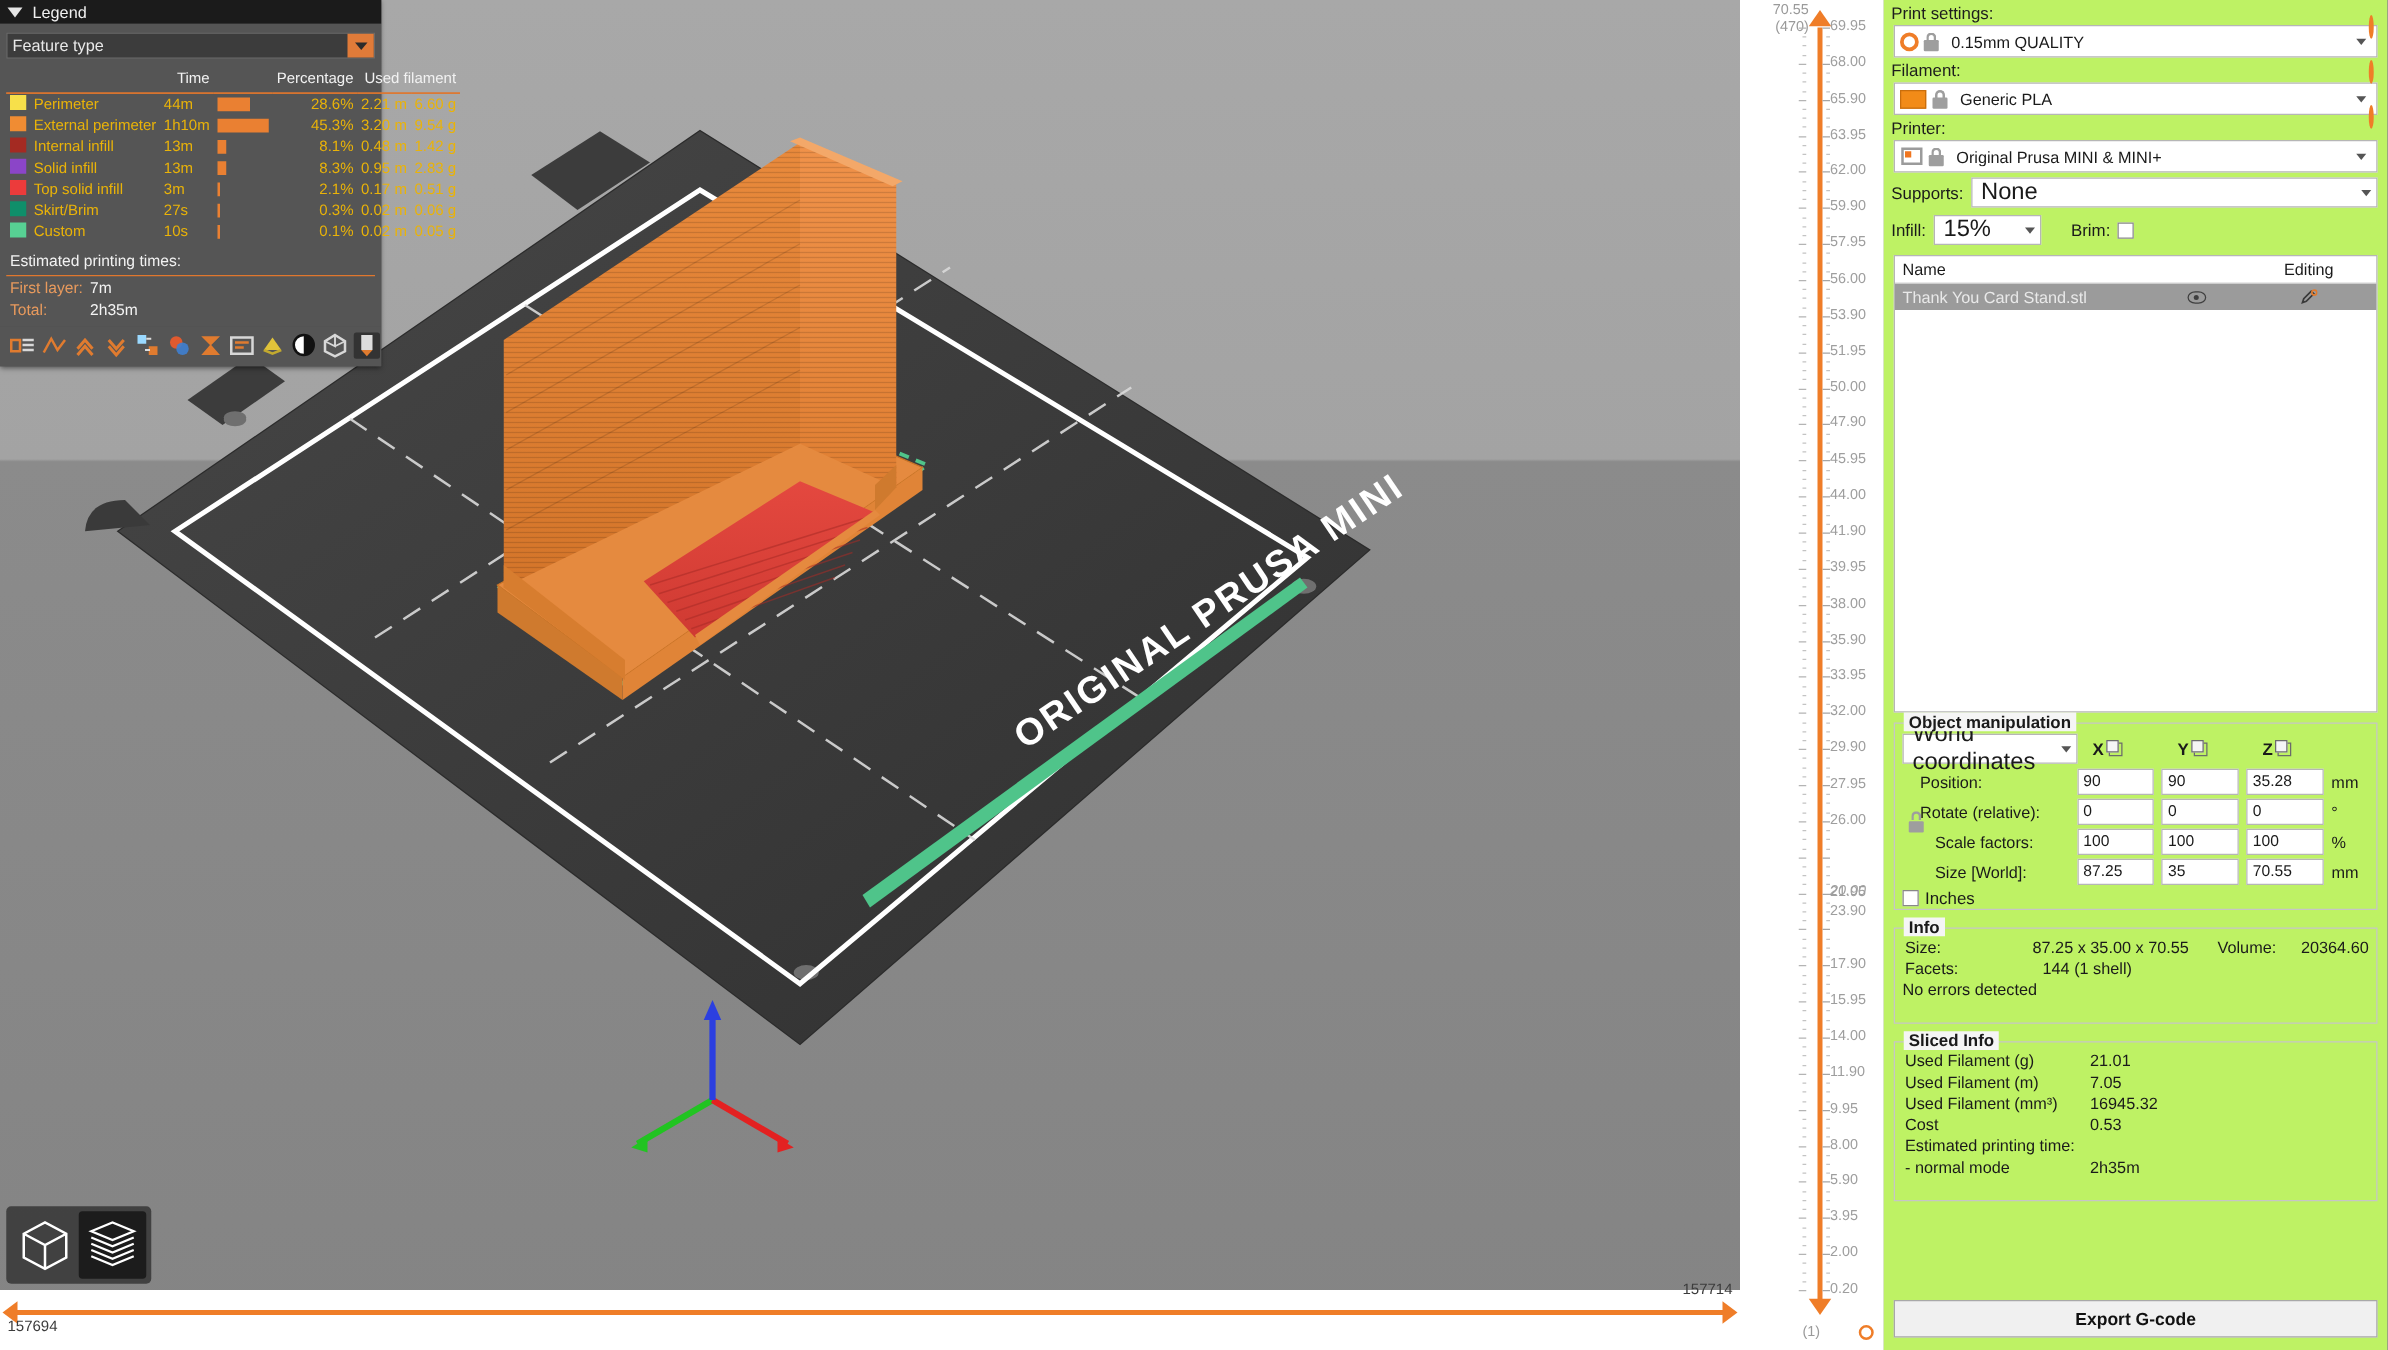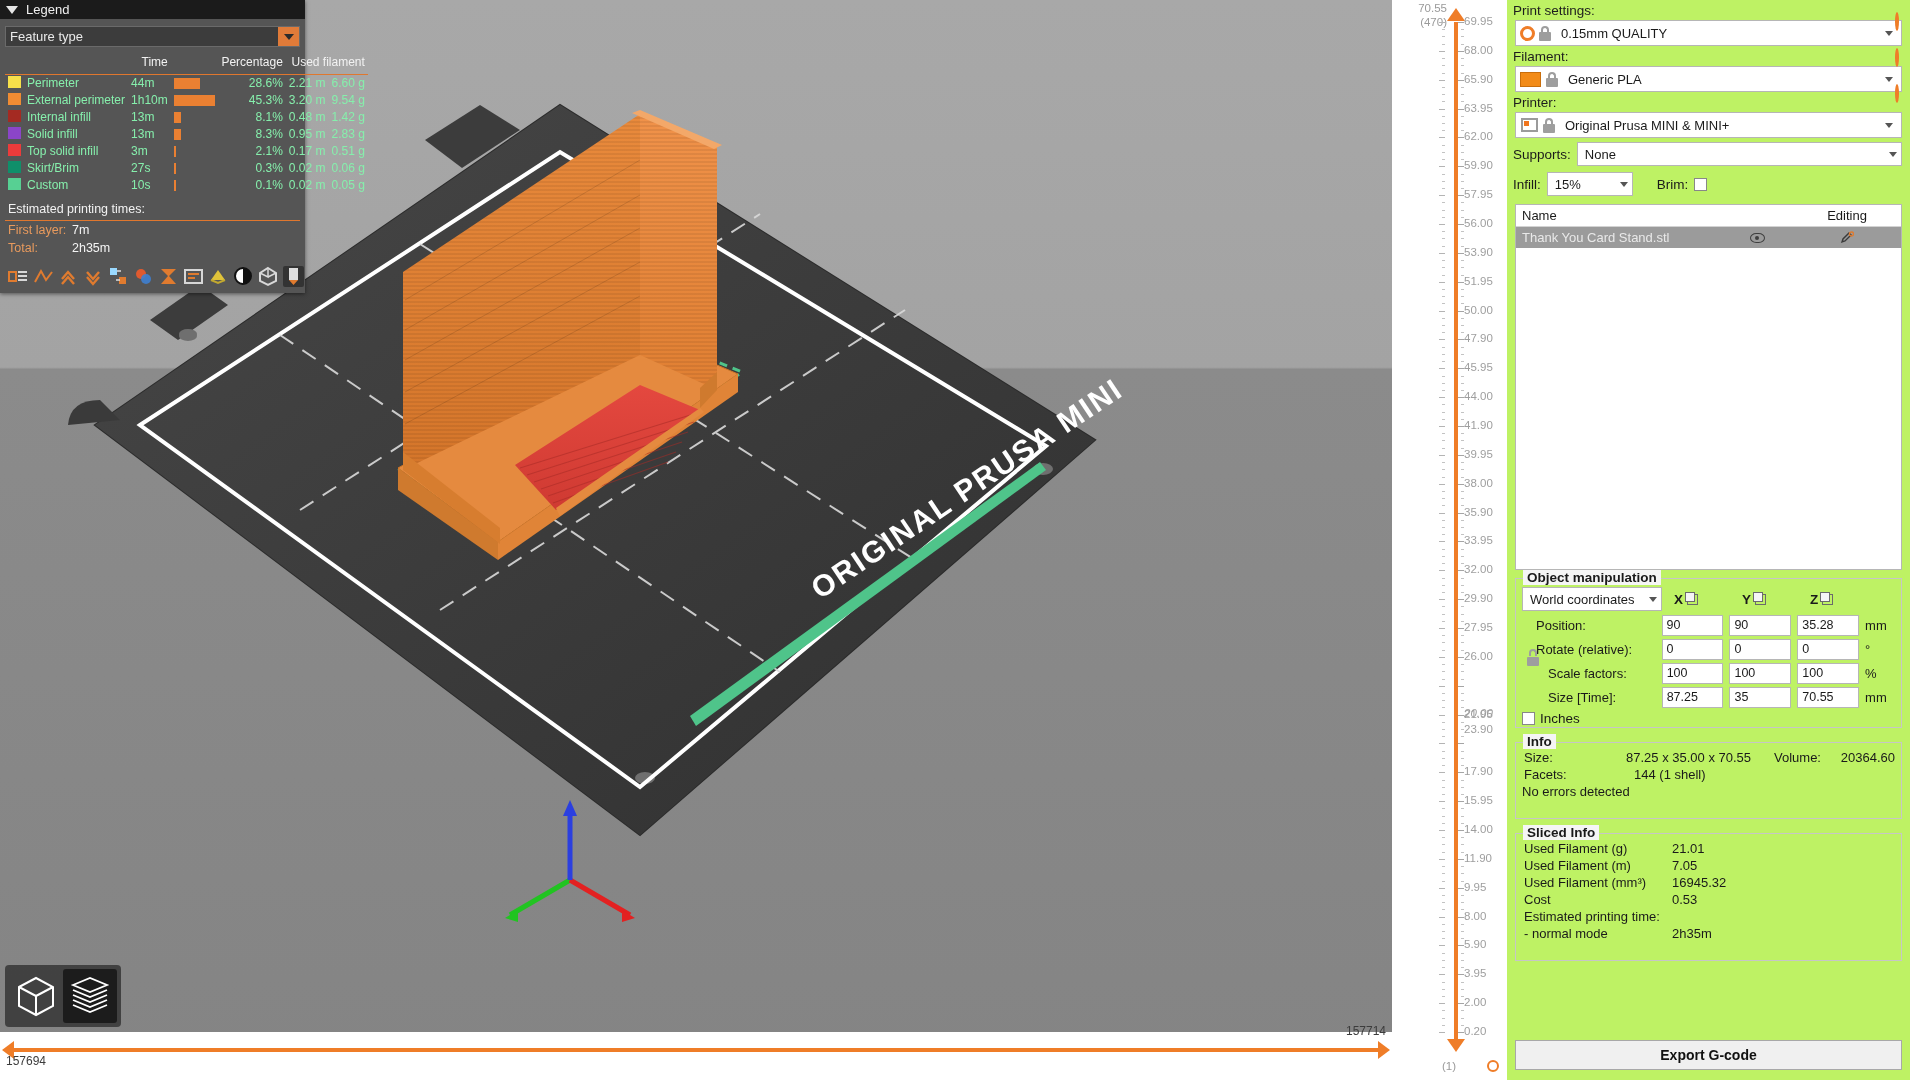--- a/index.html
+++ b/index.html
@@ -36,21 +36,21 @@
   }
   .combo .drop {
     position: absolute; right: 0; top: 0; bottom: 0; width: 21px;
     background: #e07b39; display: flex; align-items: center; justify-content: center;
   }
   .drop-tri { width: 0;height:0;border-left:5px solid transparent;border-right:5px solid transparent;border-top:6px solid #2b2b2b;}
   table.lg { width: 100%; border-collapse: collapse; margin-top: 8px; font-size: 12px;}
   table.lg th { font-weight: normal; color: #f2f2f2; padding: 0 3px 3px 3px; text-align: right; }
   table.lg th.lbl { text-align: left; }
   table.lg tr.head-row td { border-bottom: 1px solid #e0772e; height: 2px; padding: 0; }
-  table.lg td { padding: 1px 3px; color: #86efac; white-space: nowrap; }
+  table.lg td { padding: 1px 3px; color: #eab308; white-space: nowrap; }
   td.sw { width: 16px; padding-left: 2px;}
   .swatch { width: 13px; height: 12px; display: inline-block; }
   td.name { text-align: left; }
   td.time { text-align: left; width: 44px;}
   td.barcell { width: 56px; }
   .barbox { height: 11px; position: relative; }
   .bar { height: 11px; background: #ea8032; display: block; }
   td.pct { text-align: right; width: 40px;}
   td.mlen { text-align: right; width: 44px;}
   td.grams { text-align: right; width: 40px; padding-right: 4px;}
@@ -122,21 +122,21 @@
   .lock-body { position: absolute; bottom: 0; left: 1px; width: 12px; height: 9px; background: #9e9e9e; border-radius: 1px;}
   .lock-sh { position: absolute; top: 0; left: 3px; width: 8px; height: 7px; border: 2px solid #9e9e9e; border-bottom: none; border-radius: 4px 4px 0 0;}
   .filament-sw { width: 21px; height: 15px; background: #f28b18; border: 1px solid #c96e0c; }
   .printer-ico { width: 17px; height: 14px; border: 2px solid #9b9b9b; position: relative; }
   .printer-ico:after { content:""; position:absolute; left:1px; top:1px; width:5px; height:5px; background:#f0751e;}
   .gear-ico {
     width: 15px; height: 15px; border: 3px solid #ef7d28; border-radius: 50%;
     position: relative; box-sizing: border-box;
   }
   .sb-row { display: flex; align-items: center; padding: 4px 8px 2px 6px; gap: 6px; font-size: 13.5px;}
-  .sb-select { height: 24px; background: #fff; border: 1px solid #b6b6b6; display: flex; align-items: center; padding: 0 4px 0 7px; font-size: 13px;}
+  .sb-select { height: 24px; background: #fff; border: 1px solid #b6b6b6; display: flex; align-items: center; padding: 0 4px 0 7px; font-size: 19px;}
   .sb-select .caret { margin-left: auto; width: 0;height:0;border-left:4px solid transparent;border-right:4px solid transparent;border-top:5px solid #555;}
   .chk { width: 13px; height: 13px; border: 1px solid #888; background: #fff; display: inline-block; }
 
   
   #obj-list { margin: 6px 8px 0 8px; border: 1px solid #b6b6b6; background: #fff; height: 366px; position: relative; }
   #obj-head { display: flex; height: 22px; align-items: center; font-size: 13px; color: #1a1a1a; border-bottom: 1px solid #d3d3d3; }
   #obj-head .c1 { flex: 1; padding-left: 6px; }
   #obj-head .c2 { width: 72px; }
   #obj-head .c3 { width: 108px; text-align: center; }
   .obj-row { display: flex; height: 21px; align-items: center; background: #9b9b9b; color: #e9e9e9; font-size: 13px; }
@@ -950,21 +950,21 @@
             <span class="unit">°</span>
           </div>
           <div class="mani-row">
             <span class="rl indent">Scale factors:</span>
             <span class="fld">100</span>
             <span class="fld">100</span>
             <span class="fld">100</span>
             <span class="unit">%</span>
           </div>
           <div class="mani-row">
-            <span class="rl indent">Size [Time]:</span>
+            <span class="rl indent">Size [World]:</span>
             <span class="fld">87.25</span>
             <span class="fld">35</span>
             <span class="fld">70.55</span>
             <span class="unit">mm</span>
           </div>
         </div>
       <div style="display:flex;align-items:center;gap:5px;margin-top:3px;">
         <span class="chk"></span>
         <span>Inches</span>
       </div>

